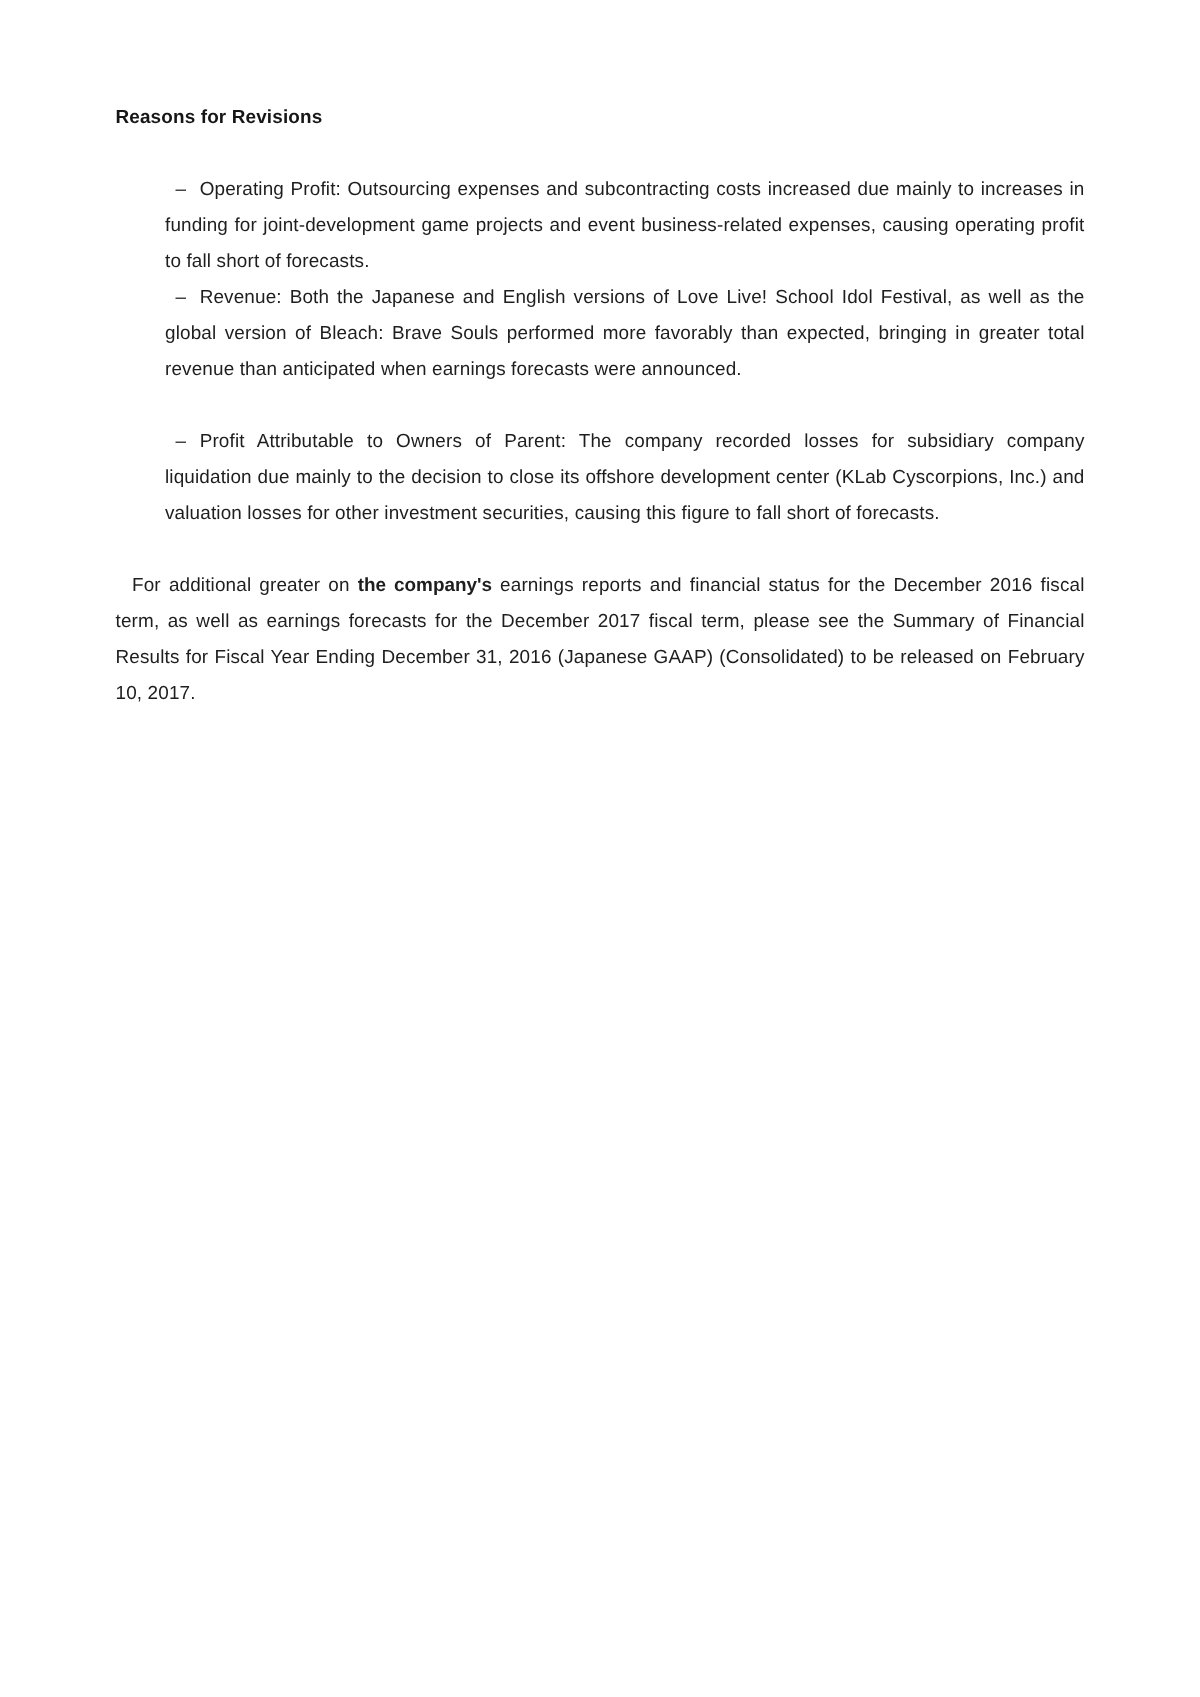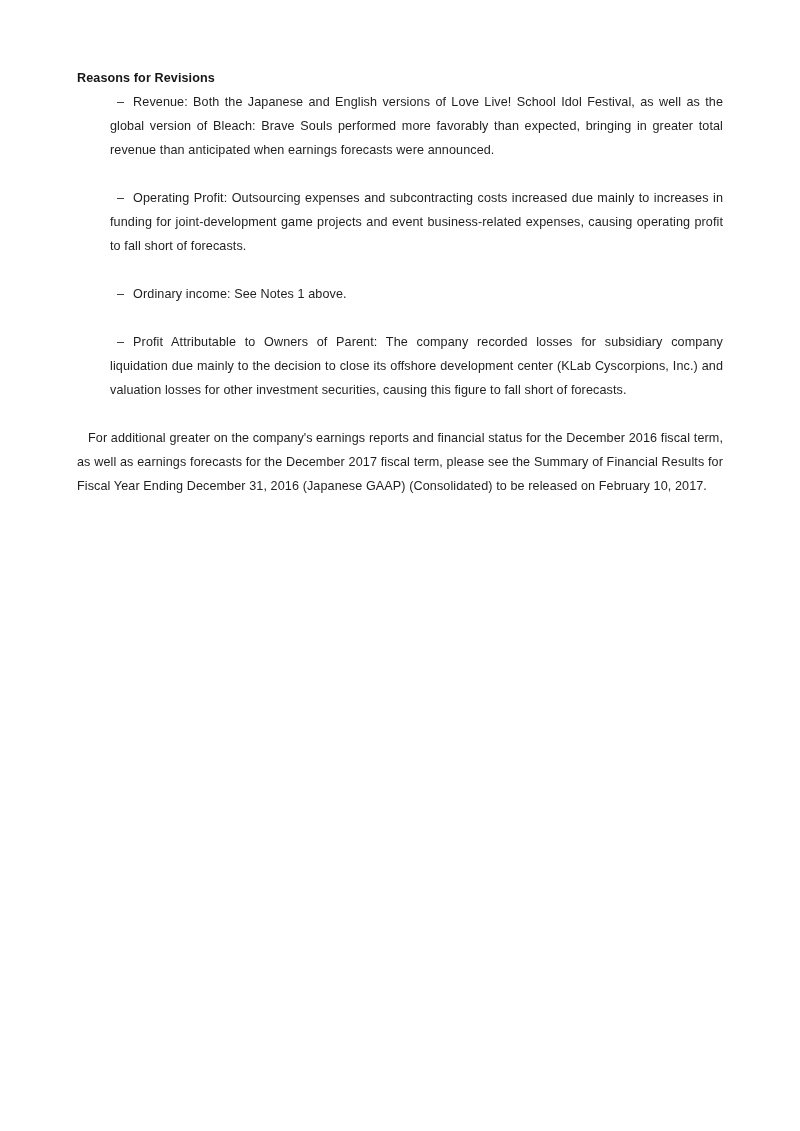--- a/index.html
+++ b/index.html
@@ -38,42 +38,39 @@
   }
   .bullet .marker {
     margin-right: 9px;
   }
   .closing {
     margin: 24px 0 0 0;
     text-indent: 11px;
     text-align: justify;
   }
   .emph {
-    font-weight: 400;
+    font-weight: 700;
     letter-spacing: 0;
   }
 </style>
 </head>
 <body>
 
 <div class="page">
 
   <h1 class="heading">Reasons for Revisions</h1>
 
+  <p class="bullet">
+    <span class="marker">–</span><span>Operating Profit: Outsourcing expenses and subcontracting costs increased due mainly to increases in funding for joint-development game projects and event business-related expenses, causing operating profit to fall short of forecasts.</span>
+  </p>
+
   <p class="bullet first">
     <span class="marker">–</span><span>Revenue: Both the Japanese and English versions of Love Live! School Idol Festival, as well as the global version of Bleach: Brave Souls performed more favorably than expected, bringing in greater total revenue than anticipated when earnings forecasts were announced.</span>
   </p>
 
-  <p class="bullet">
-    <span class="marker">–</span><span>Operating Profit: Outsourcing expenses and subcontracting costs increased due mainly to increases in funding for joint-development game projects and event business-related expenses, causing operating profit to fall short of forecasts.</span>
-  </p>
-
-  <p class="bullet">
-    <span class="marker">–</span><span>Ordinary income: See Notes 1 above.</span>
-  </p>
 
   <p class="bullet">
     <span class="marker">–</span><span>Profit Attributable to Owners of Parent: The company recorded losses for subsidiary company liquidation due mainly to the decision to close its offshore development center (KLab Cyscorpions, Inc.) and valuation losses for other investment securities, causing this figure to fall short of forecasts.</span>
   </p>
 
   <p class="closing">
     <span>For additional greater on </span><span class="emph">the company's</span><span> earnings reports and financial status for the December 2016 fiscal term, as well as earnings forecasts for the December 2017 fiscal term, please see the Summary of Financial Results for Fiscal Year Ending December 31, 2016 (Japanese GAAP) (Consolidated) to be released on February 10, 2017.</span>
   </p>
 
 </div>

